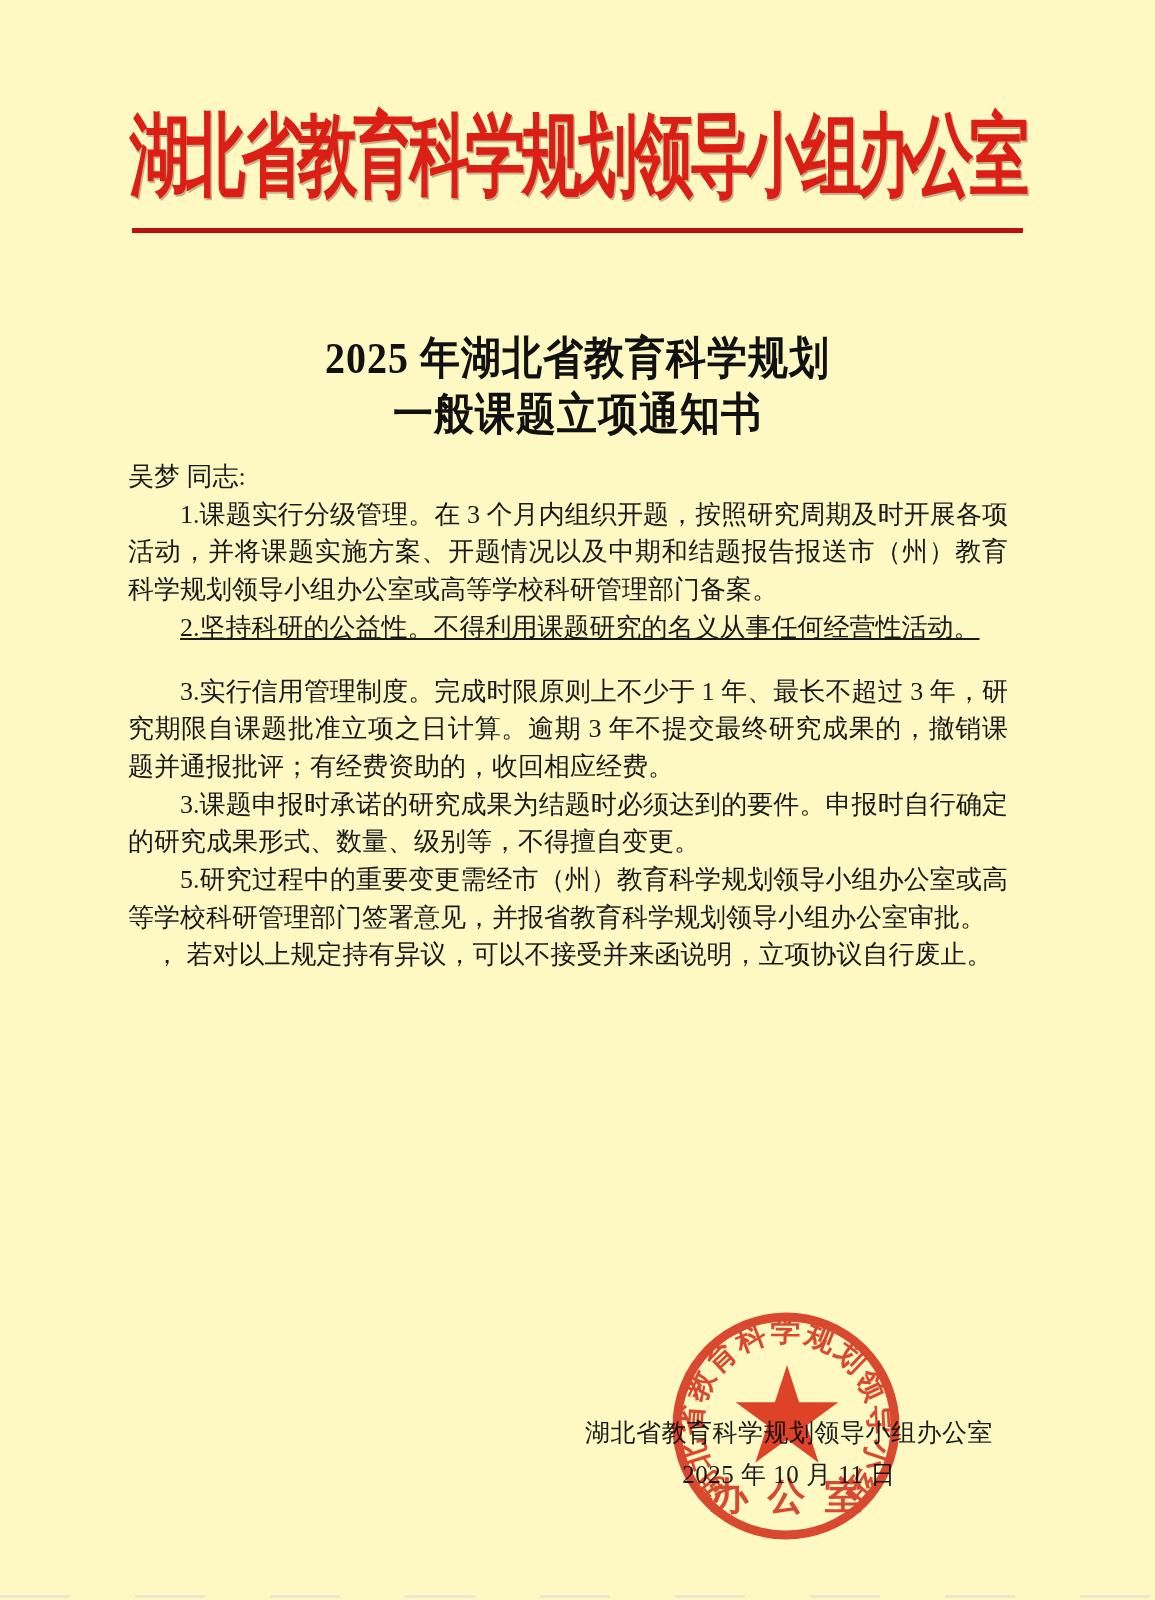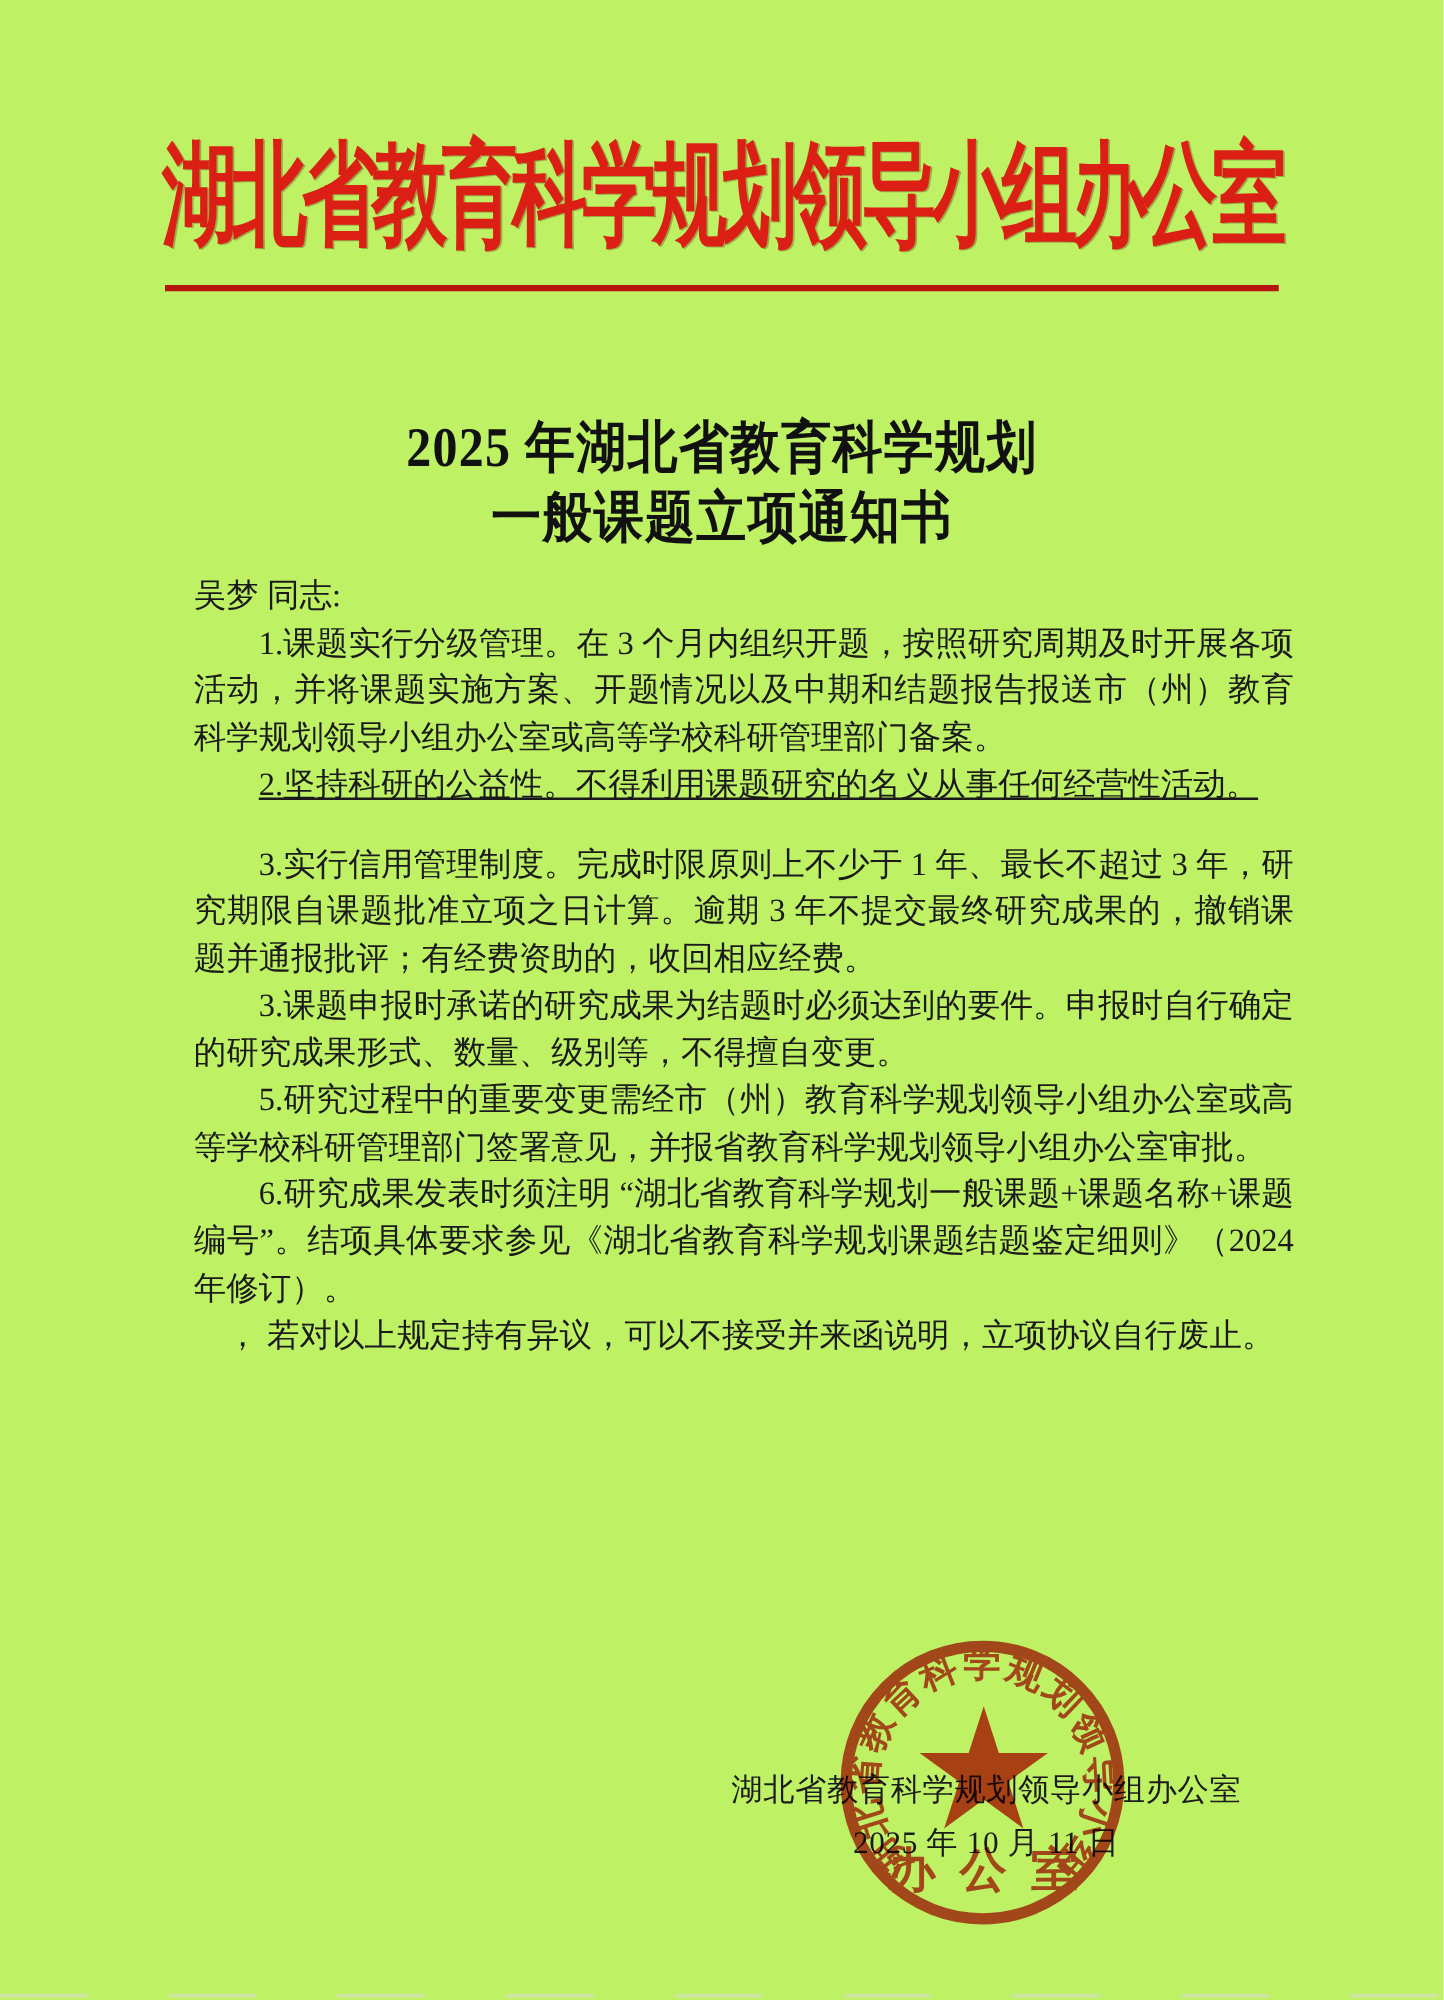--- a/index.html
+++ b/index.html
@@ -3,21 +3,21 @@
 <meta charset="utf-8">
 <style>
   html,body{margin:0;padding:0;}
   body{
     width:1155px;height:1600px;
     background:#ffffff;
     position:relative;
     font-family:"Liberation Serif","DejaVu Serif",serif;
     overflow:hidden;
   }
-  .page{position:absolute;inset:0;background:#bef264;}
+  .page{position:absolute;inset:0;background:#fef9c3;}
   
   .org-header{
     position:absolute;top:96px;left:0;width:100%;
     text-align:center;
   }
   .org-header .org-inner{
     display:inline-block;
     font-size:60px;font-weight:bold;
     letter-spacing:-4px;
     color:var(--header-red,#dc1f14);
@@ -34,21 +34,21 @@
   .doc-title{
     position:absolute;top:330px;left:0;width:100%;
     text-align:center;
     font-size:40px;font-weight:bold;color:#111;
     line-height:50px;
     transform:scaleY(1.12);transform-origin:top center;
     letter-spacing:1px;
   }
   
   .body-text{
-    position:absolute;left:155px;top:458px;width:880px;
+    position:absolute;left:128px;top:458px;width:880px;
     font-size:26px;line-height:37.7px;
     color:var(--ink,#1a1a1a);
     text-align:justify;
     text-justify:inter-ideograph;
   }
   .body-text p{margin:0;}
   .salutation{text-indent:0;}
   .para{}
   .u{
     border-bottom:2px solid currentColor;
@@ -91,21 +91,20 @@
   </div>
 
   <div class="body-text">
     <p class="salutation">吴梦 同志:</p>
     <div>
         <p class="para" style="text-indent: 2em;"><span>1.课题实行分级管理。在 3 个月内组织开题，按照研究周期及时开展各项活动，并将课题实施方案、开题情况以及中期和结题报告报送市（州）教育科学规划领导小组办公室或高等学校科研管理部门备案。</span></p>
         <p class="para" style="text-indent: 2em; text-decoration: underline;"><span>2.坚持科研的公益性。不得利用课题研究的名义从事任何经营性活动。</span></p>
         <p class="para" style="text-indent: 2em; margin-top: 26px;"><span>3.实行信用管理制度。完成时限原则上不少于 1 年、最长不超过 3 年，研究期限自课题批准立项之日计算。逾期 3 年不提交最终研究成果的，撤销课题并通报批评；有经费资助的，收回相应经费。</span></p>
         <p class="para" style="text-indent: 2em;"><span>3.课题申报时承诺的研究成果为结题时必须达到的要件。申报时自行确定的研究成果形式、数量、级别等，不得擅自变更。</span></p>
         <p class="para" style="text-indent: 2em;"><span>5.研究过程中的重要变更需经市（州）教育科学规划领导小组办公室或高等学校科研管理部门签署意见，并报省教育科学规划领导小组办公室审批。</span></p>
-        <p class="para" style="text-indent: 2em;"><span>6.研究成果发表时须注明 “湖北省教育科学规划一般课题+课题名称+课题编号”。结项具体要求参见《湖北省教育科学规划课题结题鉴定细则》（2024 年修订）。</span></p>
         <p class="para" style="text-indent: 1em;"><span>， 若对以上规定持有异议，可以不接受并来函说明，立项协议自行废止。</span></p>
       </div>
   </div>
 
   <div class="signature">
     <div>湖北省教育科学规划领导小组办公室</div>
     <div>2025 年 10 月 11 日</div>
   </div>
 
   <svg class="stamp" viewBox="0 0 240 245" width="240" height="245">

